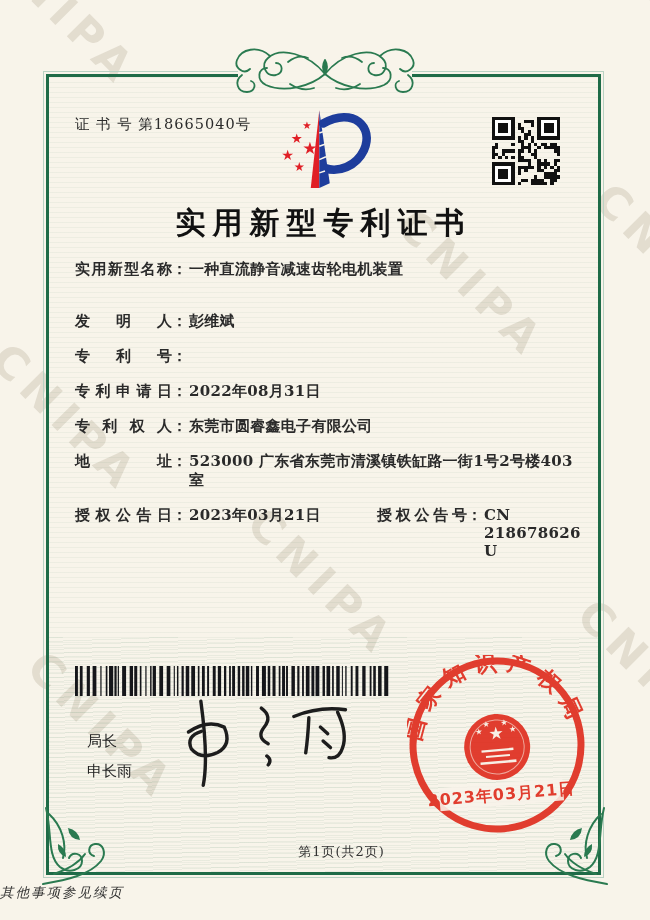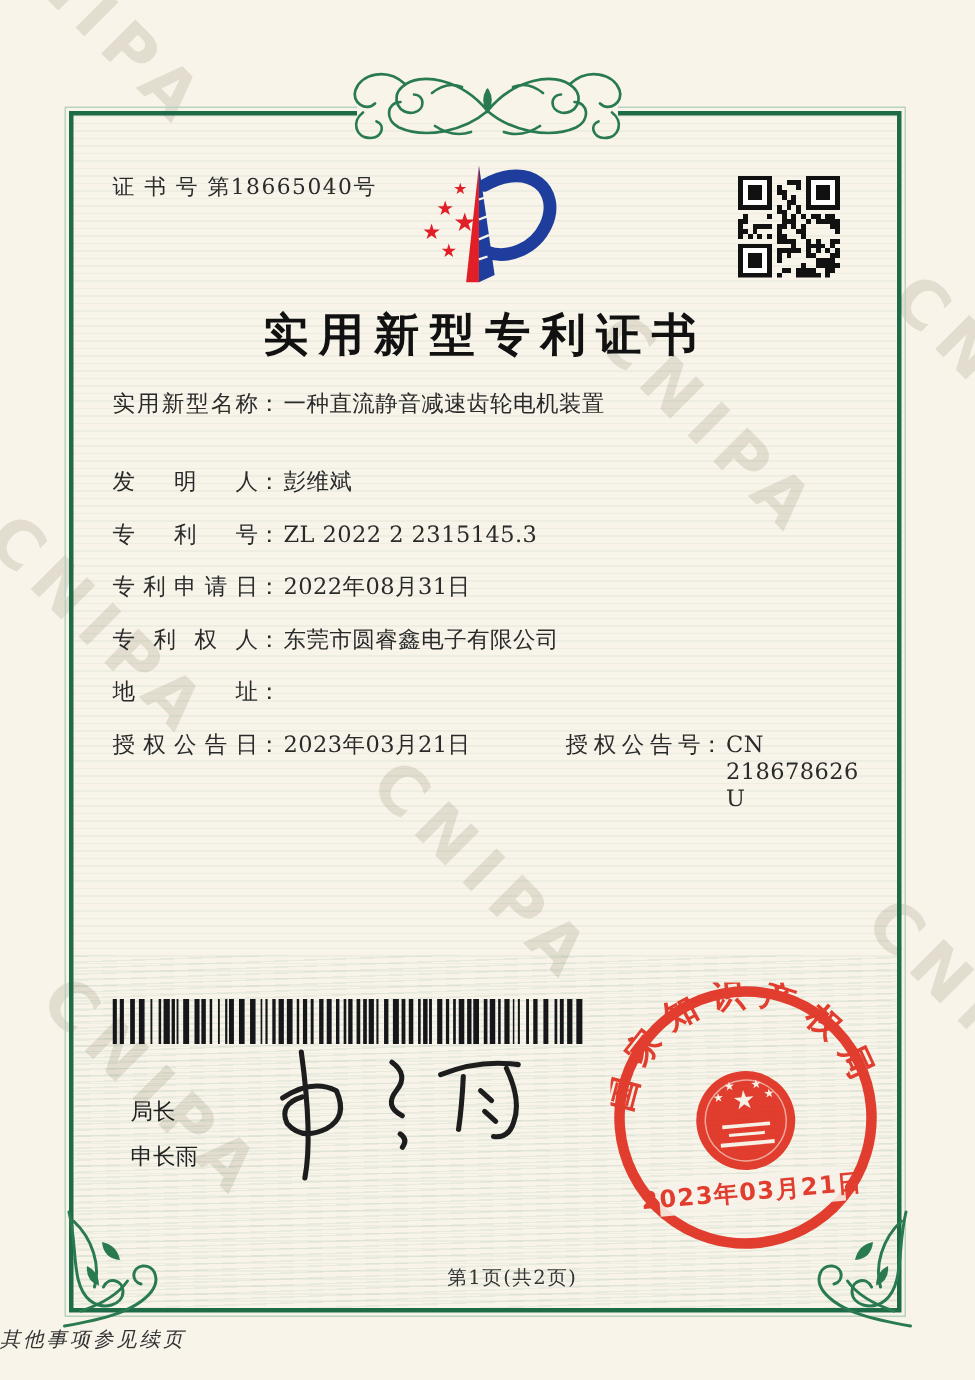--- a/index.html
+++ b/index.html
@@ -36,21 +36,21 @@
   .inner{position:absolute;inset:0;z-index:3;}
   
   .cert-no{position:absolute;left:26px;top:38px;font-size:14.5px;letter-spacing:1px;color:#2b2b2b;}
   .logo{position:absolute;left:219px;top:26px;width:114px;height:98px;}
   .qr{position:absolute;left:443px;top:40px;width:68px;height:68px;}
   .title{
     position:absolute;left:0;right:0;top:126px;text-align:center;
     font-size:30px;font-weight:bold;letter-spacing:7px;color:#111;
   }
   
-  .fields{position:absolute;left:26px;right:12px;top:183px;}
+  .fields{position:absolute;left:26px;right:12px;top:183px;font-weight:bold;}
   .row{display:flex;font-size:15px;color:#2a2a2a;margin-bottom:16px;align-items:baseline;}
   .row.gap{margin-bottom:33px;}
   .lbl{width:97px;flex:none;text-align:justify;text-align-last:justify;}
   .colon{flex:none;width:17px;}
   .val{flex:1;letter-spacing:0.3px;}
   .pair2{display:flex;margin-left:28px;}
   .pair2 .lbl{width:90px;}
   .pair1 .val{flex:none;width:160px;}
   
   .paras{position:absolute;left:28px;right:22px;top:452px;}
@@ -242,35 +242,35 @@
         <span class="val">一种直流静音减速齿轮电机装置</span>
       </div>
       <div class="row">
         <span class="lbl">发明人</span>
           <span class="colon">：</span>
         <span class="val">彭维斌</span>
       </div>
       <div class="row">
         <span class="lbl">专利号</span>
           <span class="colon">：</span>
-        <span class="val">ZL 2022 2 2315145.3</span>
       </div>
       <div class="row">
         <span class="lbl">专利申请日</span>
           <span class="colon">：</span>
         <span class="val">2022年08月31日</span>
       </div>
       <div class="row">
         <span class="lbl">专利权人</span>
           <span class="colon">：</span>
         <span class="val">东莞市圆睿鑫电子有限公司</span>
       </div>
       <div class="row">
         <span class="lbl">地址</span>
           <span class="colon">：</span>
+        <span class="val">523000 广东省东莞市清溪镇铁缸路一街1号2号楼403室</span>
       </div>
       <div class="row">
         <span class="pair1" style="display:flex;">
           <span class="lbl">授权公告日</span>
             <span class="colon">：</span>
           <span class="val">2023年03月21日</span>
         </span>
         <span class="pair2">
           <span class="lbl">授权公告号</span>
             <span class="colon">：</span>

